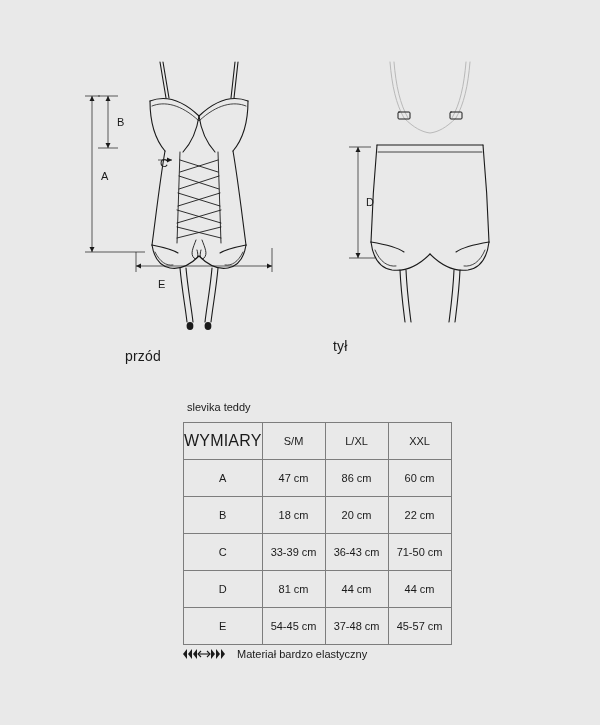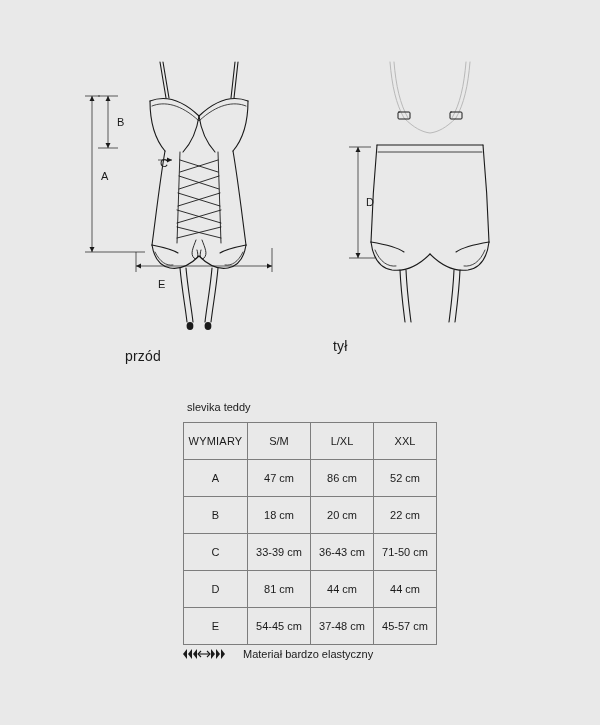--- a/index.html
+++ b/index.html
@@ -78,32 +78,32 @@
     width: 63px;
   }
   table.size-table th.col-size,
   table.size-table td.col-size {
     width: 62px;
   }
   table.size-table th {
     font-weight: normal;
   }
   table.size-table th.hdr-first {
-    font-size: 11px;
+    font-size: 16px;
     letter-spacing: 0.2px;
   }
 
   
   .footer-note {
     position: absolute;
     left: 183px;
     top: 648px;
     display: flex;
     align-items: center;
-    gap: 18px;
+    gap: 12px;
   }
   .stretch-icon {
     display: block;
   }
   .footer-text {
     font-size: 11px;
     color: #1a1a1a;
   }
 
   
@@ -261,21 +261,21 @@
           <th class="col-size">S/M</th>
           <th class="col-size">L/XL</th>
           <th class="col-size">XXL</th>
         </tr>
       </thead>
       <tbody>
         <tr>
           <td class="col-label">A</td>
           <td class="col-size">47 cm</td>
           <td class="col-size">86 cm</td>
-          <td class="col-size">52 cm</td>
+          <td class="col-size">60 cm</td>
         </tr>
         <tr>
           <td class="col-label">B</td>
           <td class="col-size">18 cm</td>
           <td class="col-size">20 cm</td>
           <td class="col-size">22 cm</td>
         </tr>
         <tr>
           <td class="col-label">C</td>
           <td class="col-size">33-39 cm</td>

